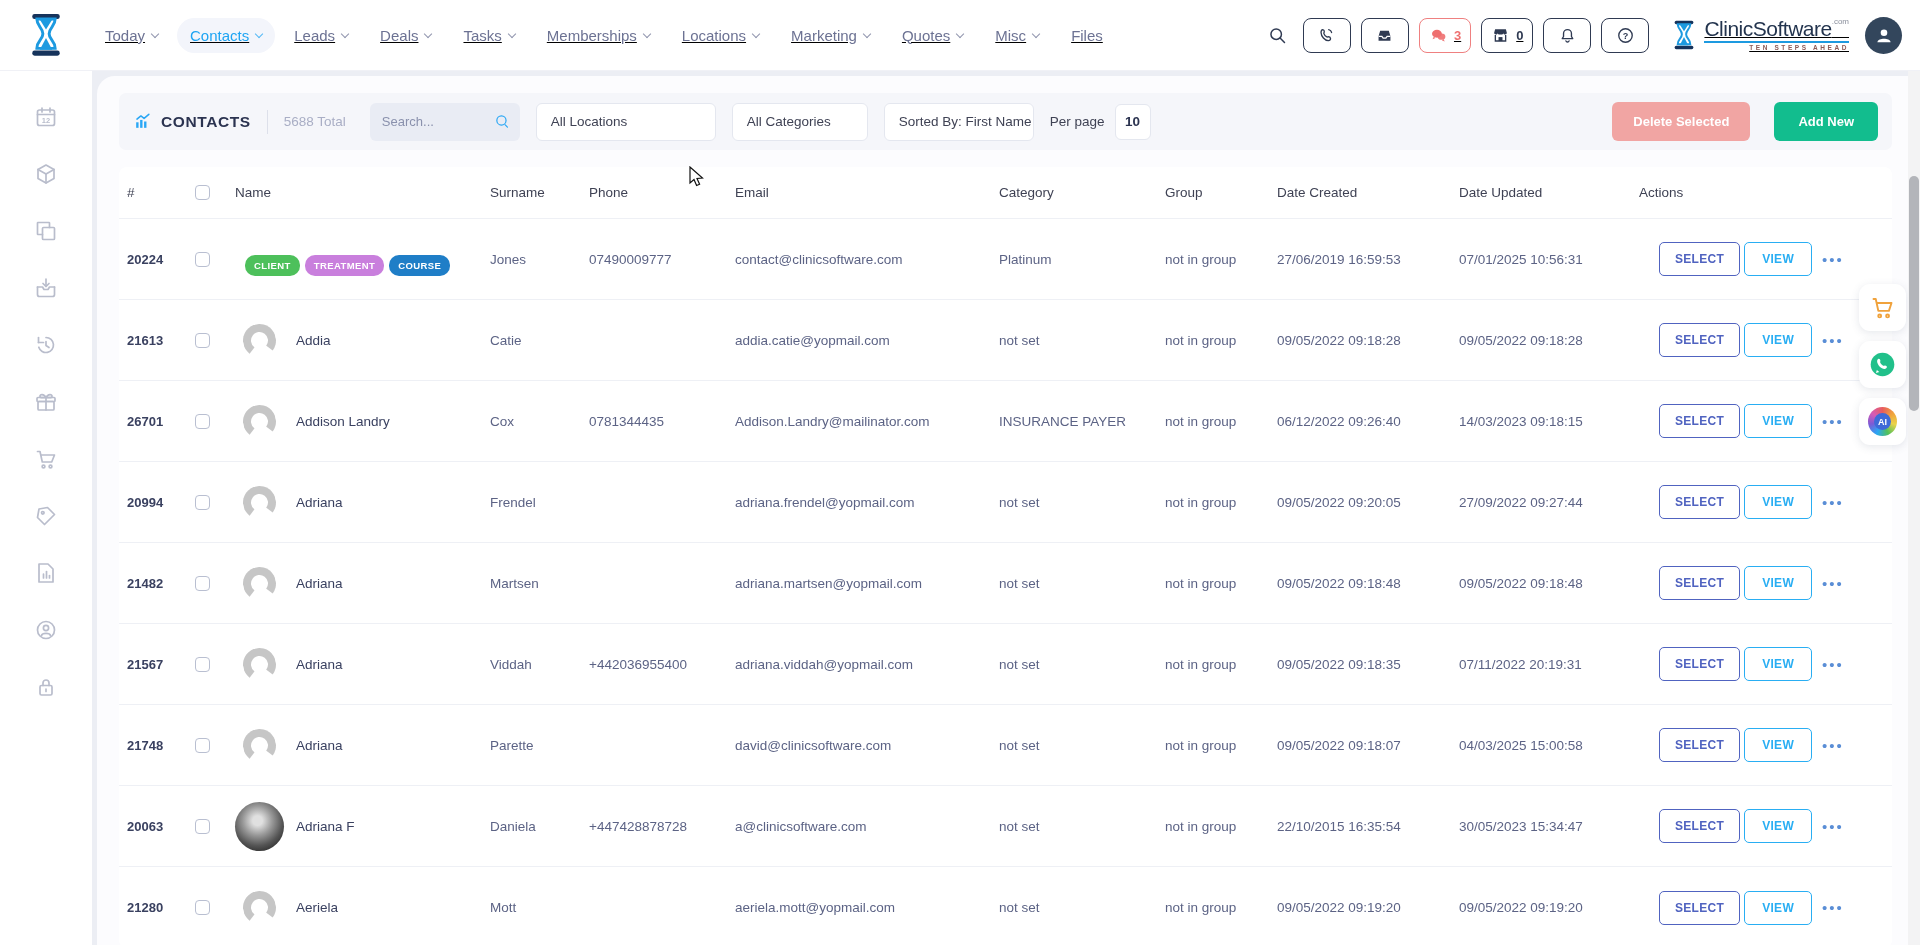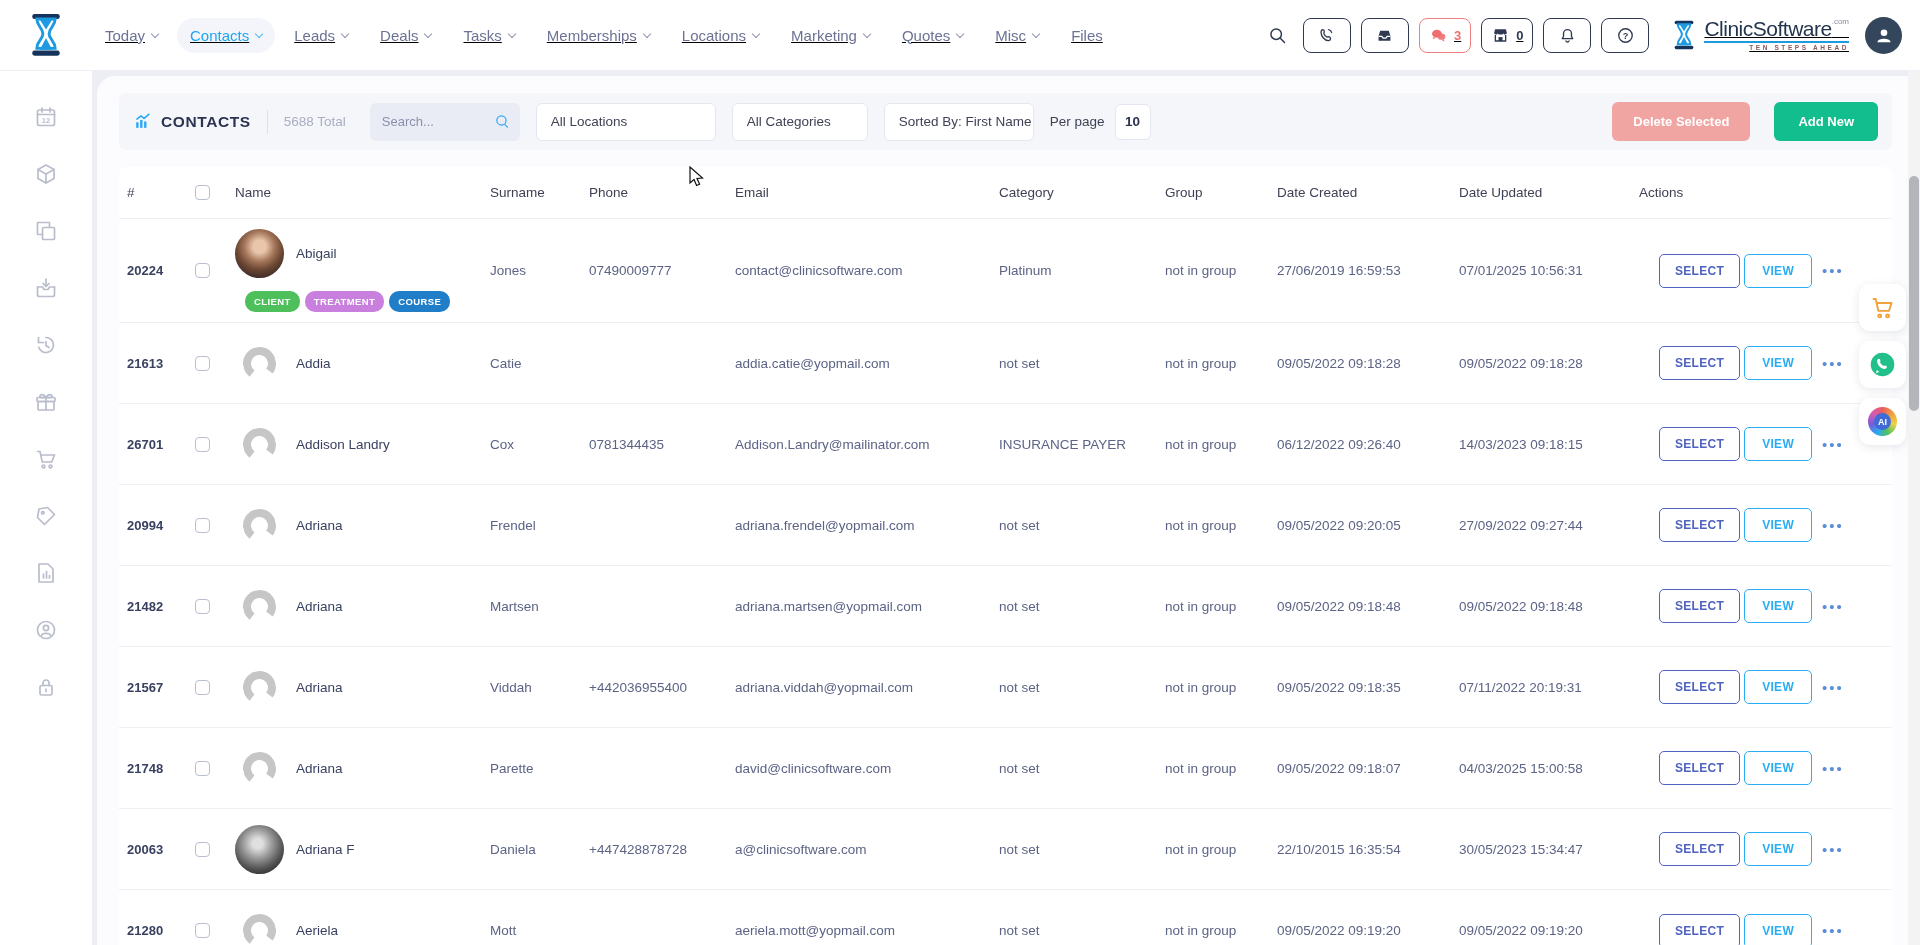--- a/index.html
+++ b/index.html
@@ -372,24 +372,20 @@
           <div>Date Updated</div>
           <div>Actions</div>
         </div>
       <div id="tbody">
           <div class="row grid">
             <div class="cell-id">20224</div>
             <div>
               <div class="checkbox"></div>
             </div>
             <div class="name-cell">
-              <div class="name-top">
-                <div class="avatar-photo photo-1"></div>
-                <span class="name-text">Abigail</span>
-              </div>
               <div class="badges">
                 <span class="badge" style="background: rgb(77, 192, 91);">CLIENT</span>
                 <span class="badge" style="background: rgb(201, 127, 221);">TREATMENT</span>
                 <span class="badge" style="background: rgb(31, 126, 199);">COURSE</span>
               </div>
             </div>
             <div>Jones</div>
             <div>07490009777</div>
             <div>contact@clinicsoftware.com</div>
             <div>Platinum</div>

